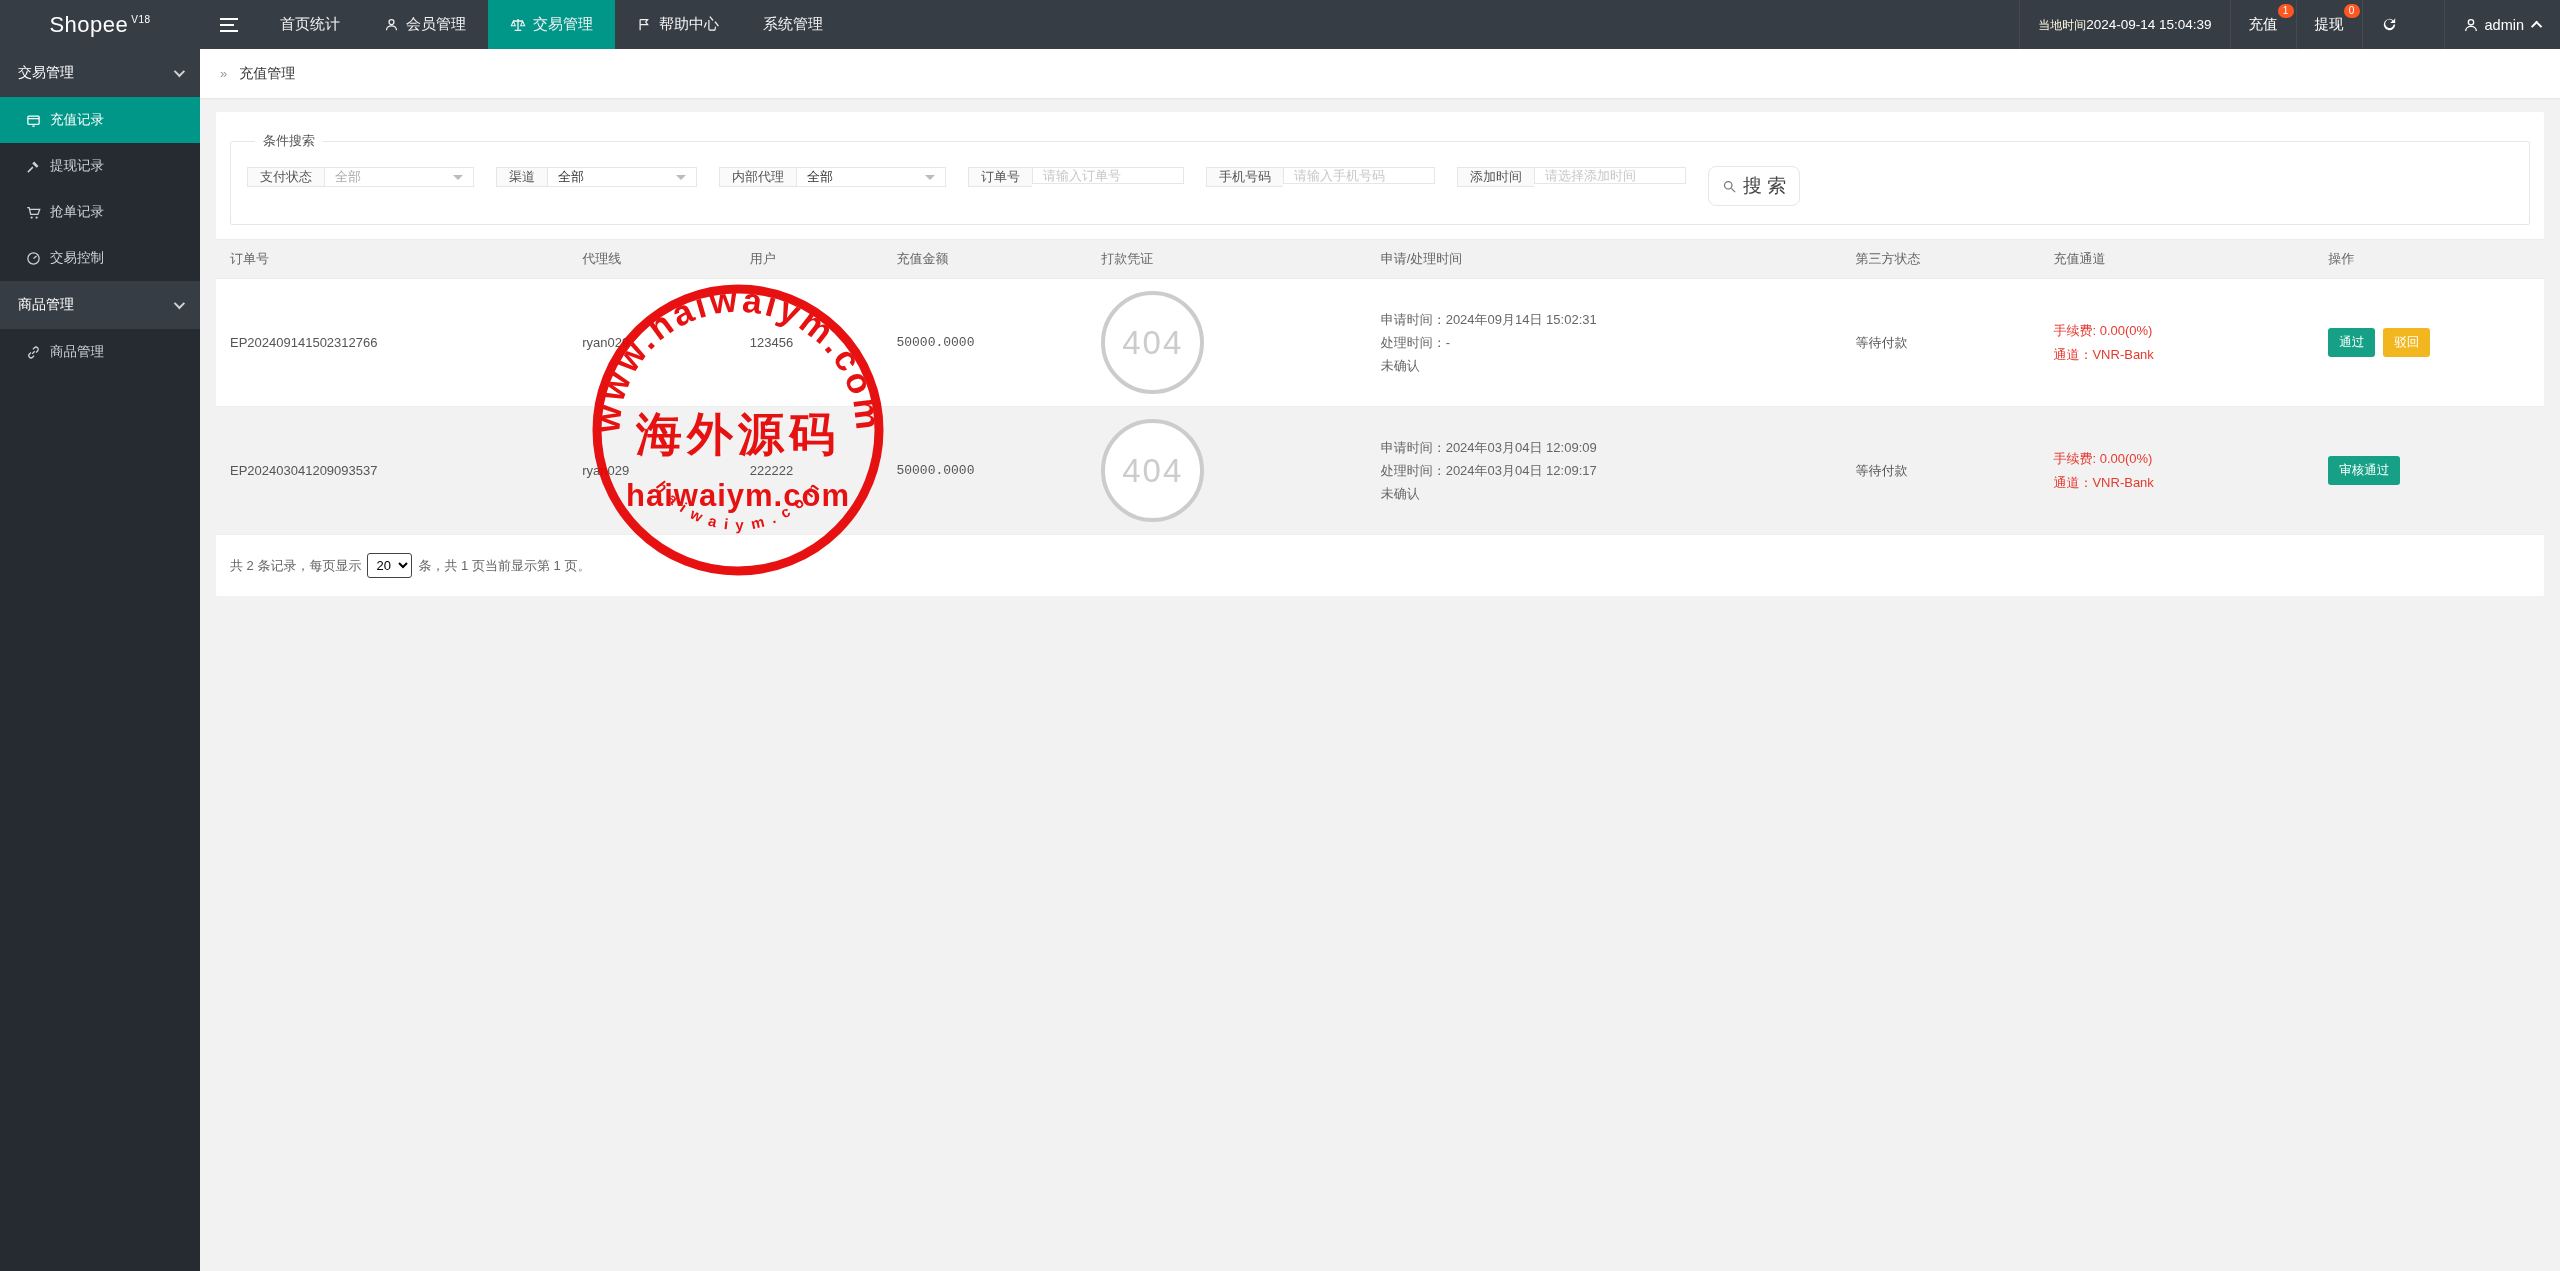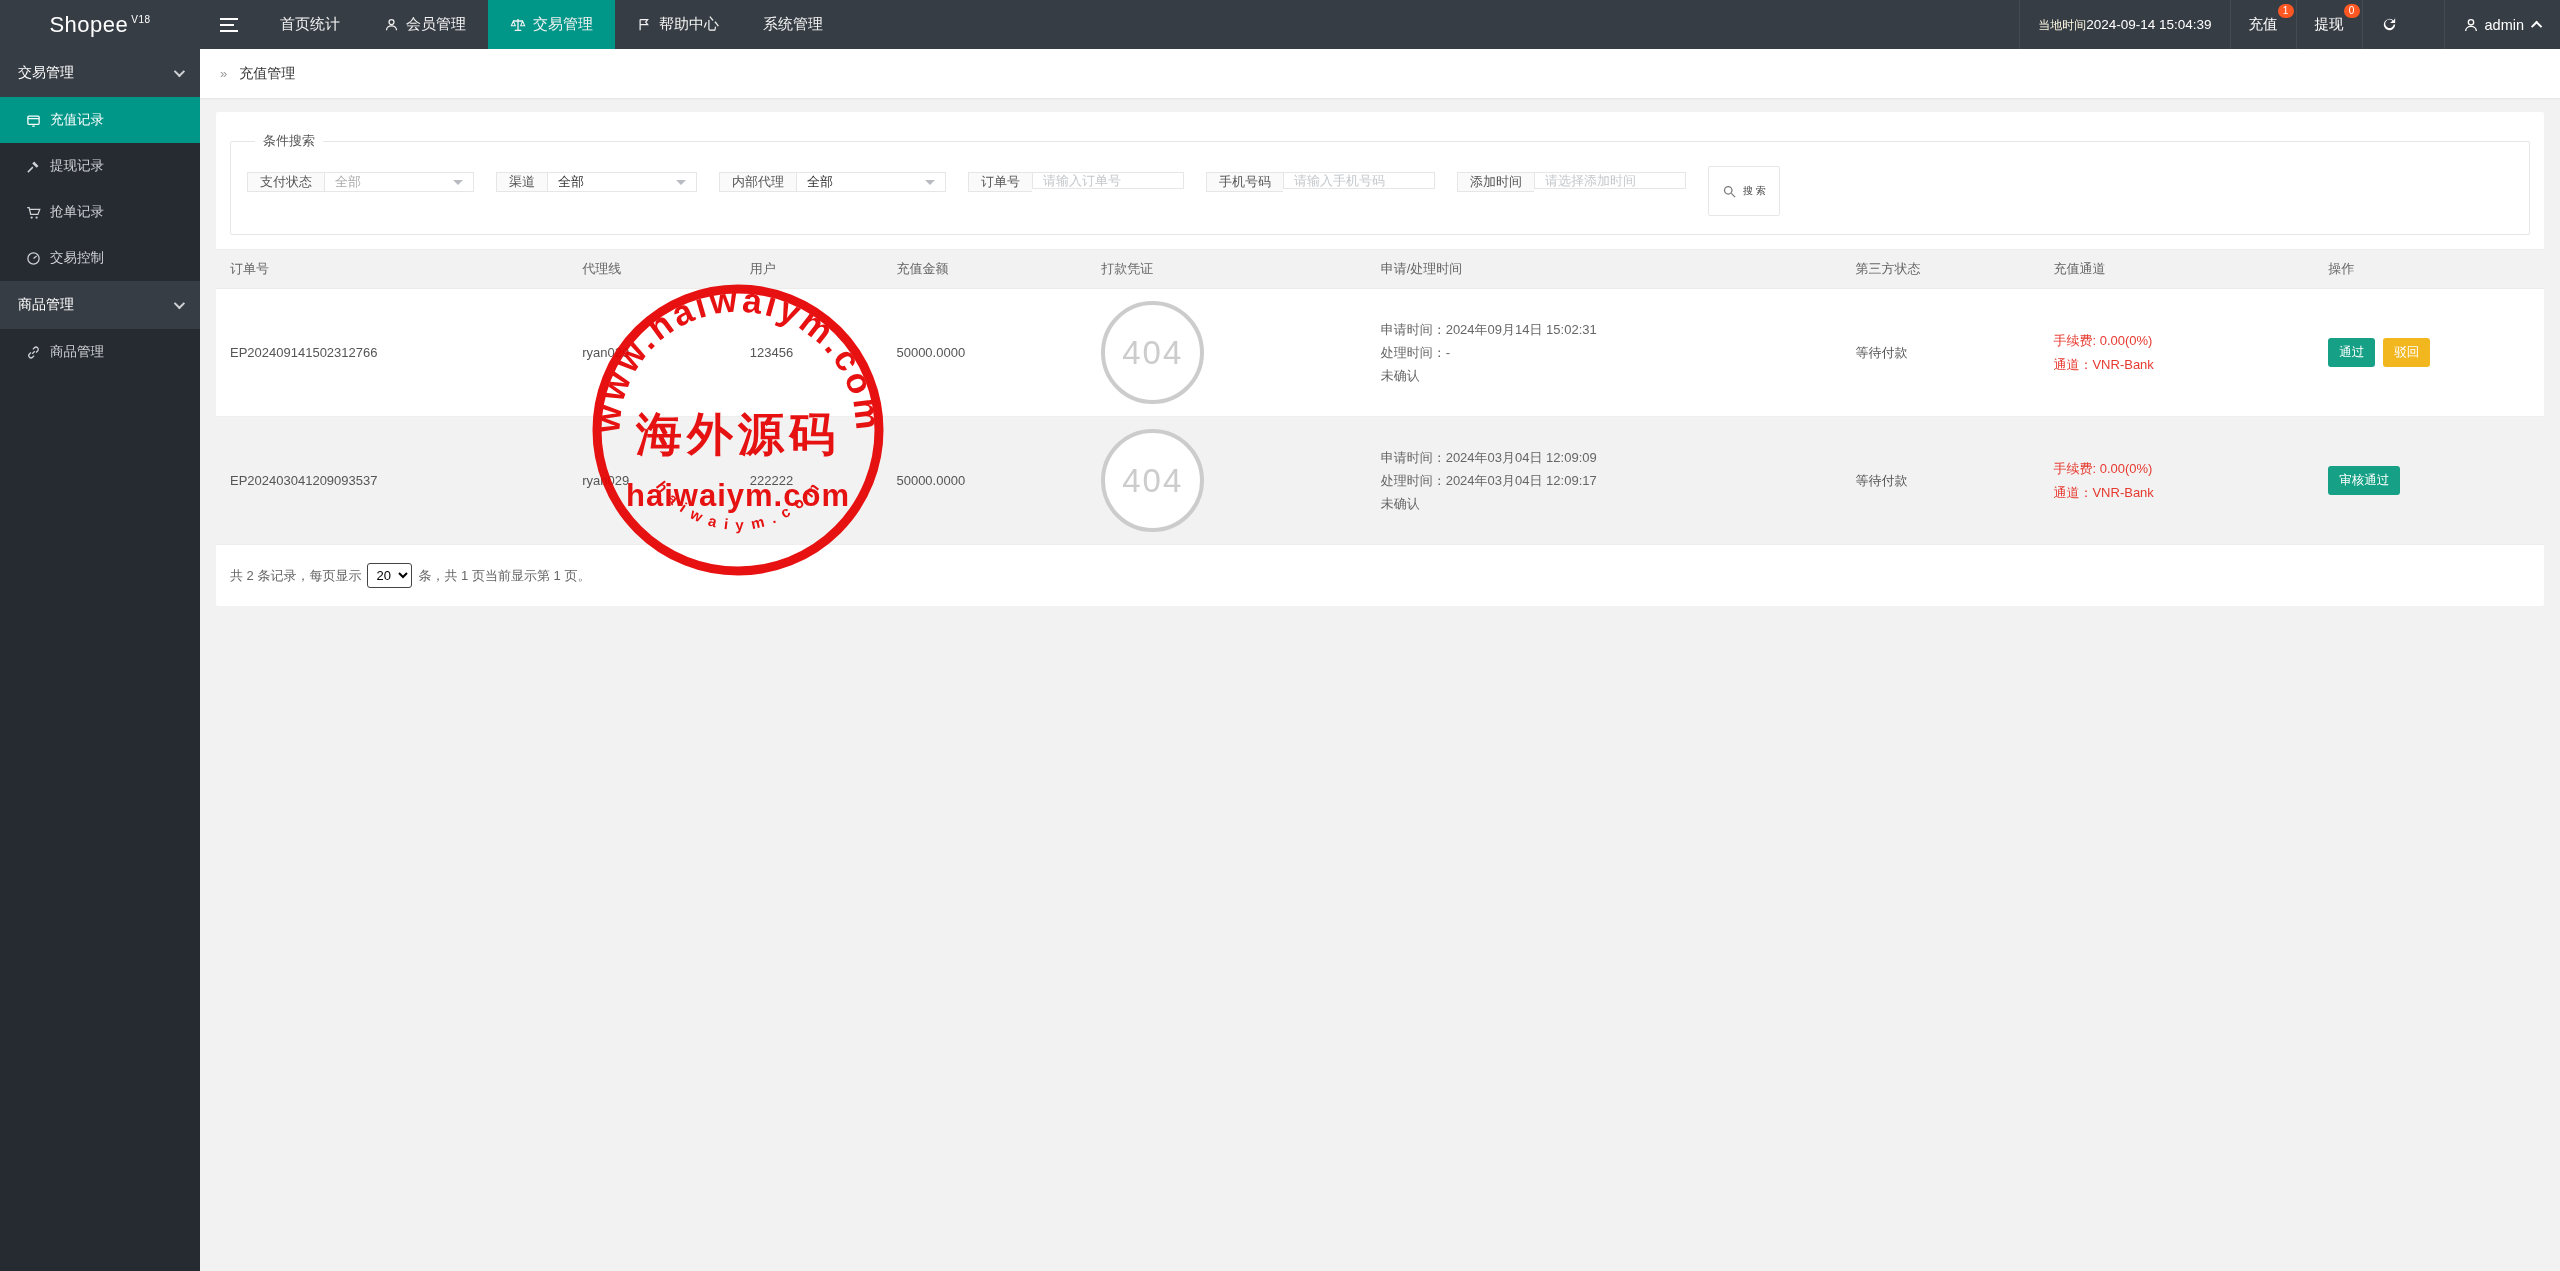--- a/index.html
+++ b/index.html
@@ -48,30 +48,30 @@
   fieldset.search { border:1px solid #e6e6e6; border-radius:2px; margin:14px 14px 4px; padding:16px 16px 18px; }
   fieldset.search legend { font-size:13px; color:#555; padding:0 8px; margin-left:8px; }
   .form-row { display:flex; align-items:center; gap:22px; flex-wrap:nowrap; }
   .fgroup { display:flex; align-items:flex-start; height:38px; }
   .fglabel { display:flex; align-items:center; padding:0 12px; background:#fafafa; border:1px solid #e6e6e6; border-right:none; font-size:13px; color:#555; white-space:nowrap; }
   .fgselect { display:flex; align-items:center; justify-content:space-between; width:150px; border:1px solid #e6e6e6; background:#fff; padding:0 10px; font-size:13px; color:#333; cursor:pointer; }
   .fgselect .val.muted { color:#aaa; }
   .caret-down { width:0; height:0; border:5px solid transparent; border-top-color:#b8bcc2; margin-top:5px; }
   .fginput { width:152px; border:1px solid #e6e6e6; padding:0 10px; font-size:13px; color:#333; outline:none; font-family:inherit; }
   .fginput::placeholder { color:#c4c8cc; }
-  .search-btn { display:flex; align-items:center; gap:6px; height:50px; padding:0 13px; background:#fff; border:1px solid #e6e6e6; border-radius:2px; font-size:10px; color:#444; cursor:pointer; font-family:inherit; }
+  .search-btn { display:flex; align-items:center; gap:6px; height:40px; padding:0 13px; background:#fff; border:1px solid #e6e6e6; border-radius:8px; font-size:19px; color:#444; cursor:pointer; font-family:inherit; }
 
   
   table.grid { width:100%; border-collapse:collapse; table-layout:fixed; margin-top:14px; }
   table.grid th { background:#f2f2f2; font-weight:normal; font-size:13px; color:#666; text-align:left; padding:10px 10px; border-top:1px solid #ececec; border-bottom:1px solid #ececec; }
   table.grid td { font-size:13px; color:#555; padding:12px 10px; border-bottom:1px solid #eee; vertical-align:middle; }
   table.grid th:first-child, table.grid td:first-child { padding-left:14px; }
   tr.striped td { background:#f2f2f2; }
   .c-agent { color:#5fb878; }
-  .c-amount { color:#dd564a; }
+  .c-amount { color:#dd564a;font-family:Liberation Mono, monospace; }
   .c-status { color:#8a9099; }
   .times div { line-height:23px; color:#666; }
   .channel div { line-height:24px; color:#e6392f; }
   .img404 { width:103px; height:103px; border:4px solid #ccc; border-radius:50%; display:flex; align-items:center; justify-content:center; color:#ccc; font-size:33px; letter-spacing:2px; font-weight:300; background:#fff; }
   .op-btn { border:none; border-radius:3px; color:#fff; font-size:12.5px; padding:6px 11px; margin-right:8px; cursor:pointer; font-family:inherit; white-space:nowrap; }
   .op-btn.teal { background:#16a085; }
   .op-btn.amber { background:#f2b61e; }
 
   
   .pager { margin:18px 14px 14px; font-size:13px; color:#666; display:flex; align-items:center; gap:6px; }

